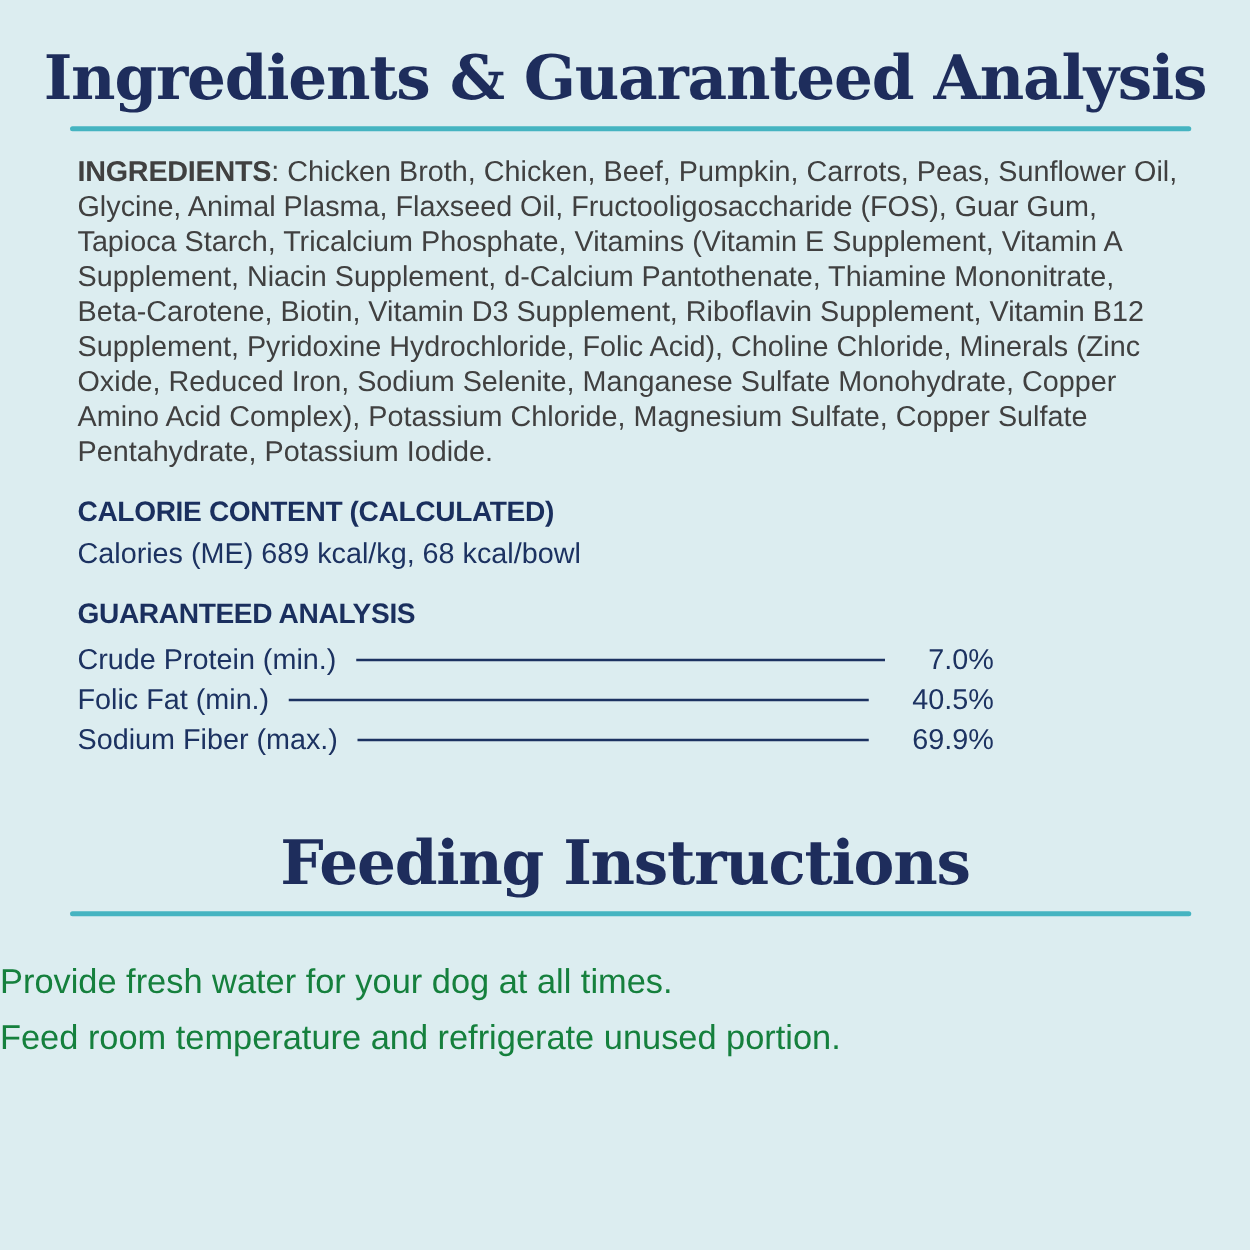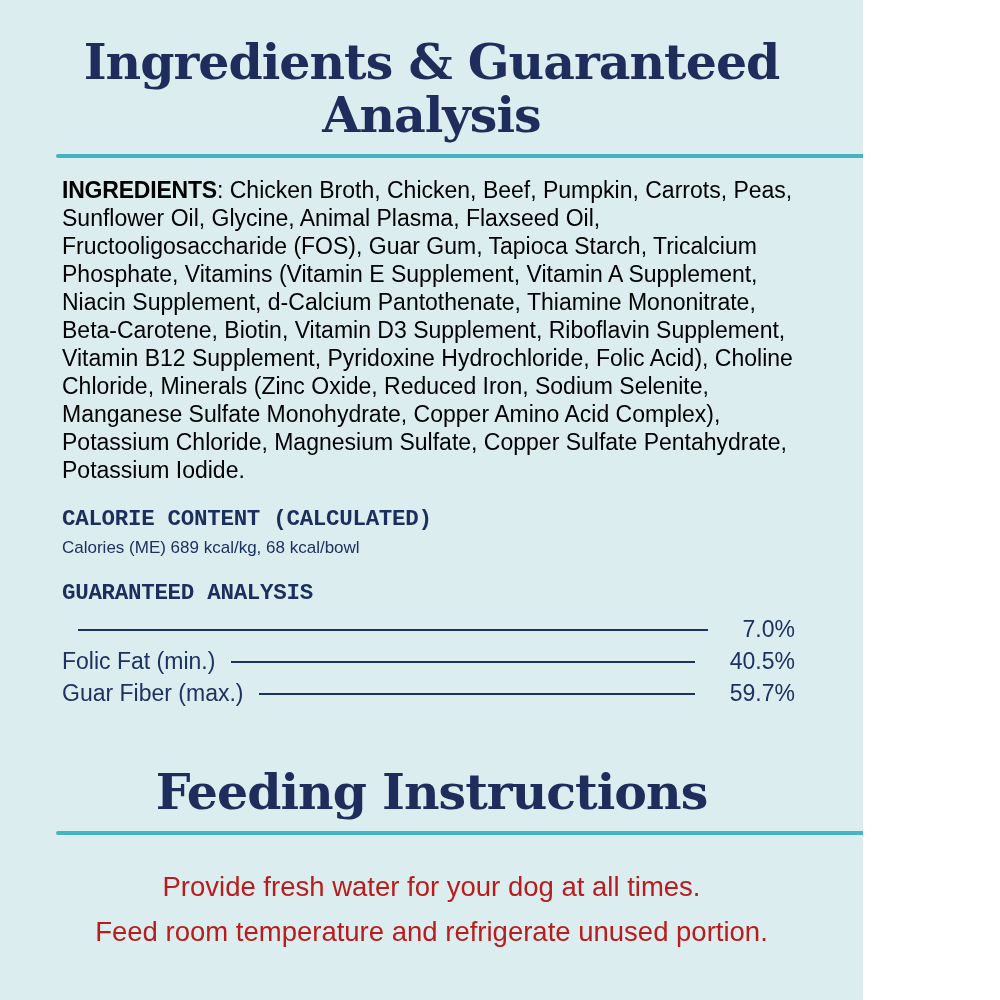--- a/index.html
+++ b/index.html
@@ -1,18 +1,18 @@
 <!DOCTYPE html>
 <html><head>
 <meta charset="utf-8">
 <style>
   html, body { margin: 0; padding: 0; }
   .label-canvas {
     position: relative;
-    width: 863px;
+    width: 1000px;
     height: 1000px;
     background: #dcedf0;
     font-family: "Liberation Sans", sans-serif;
     color: #1c3261;
     overflow: hidden;
     box-sizing: border-box;
     padding-top: 36px;
   }
   .section-title {
     margin: 0;
@@ -28,37 +28,36 @@
     height: 4px;
     background: #45b4c1;
     width: 897px;
     margin: 12px 0 0 56px;
     border-radius: 2px;
   }
   .ingredients-para {
     margin: 18px 52px 0 62px;
     font-size: 23px;
     line-height: 28px;
-    color: #000000;
+    color: #404040;
   }
   .ingredients-label {
     font-weight: 700;
     letter-spacing: -0.2px;
   }
   .sub-heading {
     margin: 22px 0 0 62px;
     font-size: 22.5px;
     font-weight: 700;
     letter-spacing: -0.3px;
     color: #1a2f5e;
-    font-family: Liberation Mono, monospace;
   }
   .calorie-line {
     margin: 6px 0 0 62px;
-    font-size: 17px;
+    font-size: 23px;
   }
   .analysis-table {
     margin: 8px 0 0 62px;
     width: 733px;
   }
   .analysis-row {
     display: flex;
     align-items: center;
     height: 32px;
     font-size: 23px;
@@ -67,24 +66,24 @@
   .leader-line {
     flex: 1;
     height: 0;
     border-top: 2px solid #1c3261;
     margin: 0 14px 0 16px;
   }
   .row-value { white-space: nowrap; margin-left: 21px; }
   .feeding-title-wrap { margin-top: 56px; }
   .feeding-line {
     margin: 0;
-    text-align: center;
+    text-align: left;
     font-size: 27.5px;
     line-height: 32px;
-    color: #b91c1c;
+    color: #15803d;
   }
   .feeding-line-1 { margin-top: 36px; }
   .feeding-line-2 { margin-top: 13px; }
 </style>
 </head>
 <body>
 
 <div class="label-canvas">
 
   <h1 class="section-title">Ingredients &amp; Guaranteed Analysis</h1>
@@ -94,32 +93,33 @@
   <p class="ingredients-para"><span class="ingredients-label">INGREDIENTS</span><span>: Chicken Broth, Chicken, Beef, Pumpkin, Carrots, Peas, Sunflower Oil, Glycine, Animal Plasma, Flaxseed Oil, Fructooligosaccharide (FOS), Guar Gum, Tapioca Starch, Tricalcium Phosphate, Vitamins (Vitamin E Supplement, Vitamin A Supplement, Niacin Supplement, d-Calcium Pantothenate, Thiamine Mononitrate, Beta-Carotene, Biotin, Vitamin D3 Supplement, Riboflavin Supplement, Vitamin B12 Supplement, Pyridoxine Hydrochloride, Folic Acid), Choline Chloride, Minerals (Zinc Oxide, Reduced Iron, Sodium Selenite, Manganese Sulfate Monohydrate, Copper Amino Acid Complex), Potassium Chloride, Magnesium Sulfate, Copper Sulfate Pentahydrate, Potassium Iodide.</span></p>
 
   <div class="sub-heading">CALORIE CONTENT (CALCULATED)</div>
 
   <div class="calorie-line">Calories (ME) 689 kcal/kg, 68 kcal/bowl</div>
 
   <div class="sub-heading">GUARANTEED ANALYSIS</div>
 
   <div class="analysis-table">
     <div class="analysis-row">
+      <span class="row-label">Crude Protein (min.)</span>
       <span class="leader-line"></span>
       <span class="row-value">7.0%</span>
     </div>
     <div class="analysis-row">
       <span class="row-label">Folic Fat (min.)</span>
       <span class="leader-line"></span>
       <span class="row-value">40.5%</span>
     </div>
     <div class="analysis-row">
-      <span class="row-label">Guar Fiber (max.)</span>
+      <span class="row-label">Sodium Fiber (max.)</span>
       <span class="leader-line"></span>
-      <span class="row-value">59.7%</span>
+      <span class="row-value">69.9%</span>
     </div>
   </div>
 
   <div class="feeding-title-wrap">
     <h1 class="section-title">Feeding Instructions</h1>
   </div>
 
   <div class="teal-rule"></div>
 
   <p class="feeding-line feeding-line-1">Provide fresh water for your dog at all times.</p>

